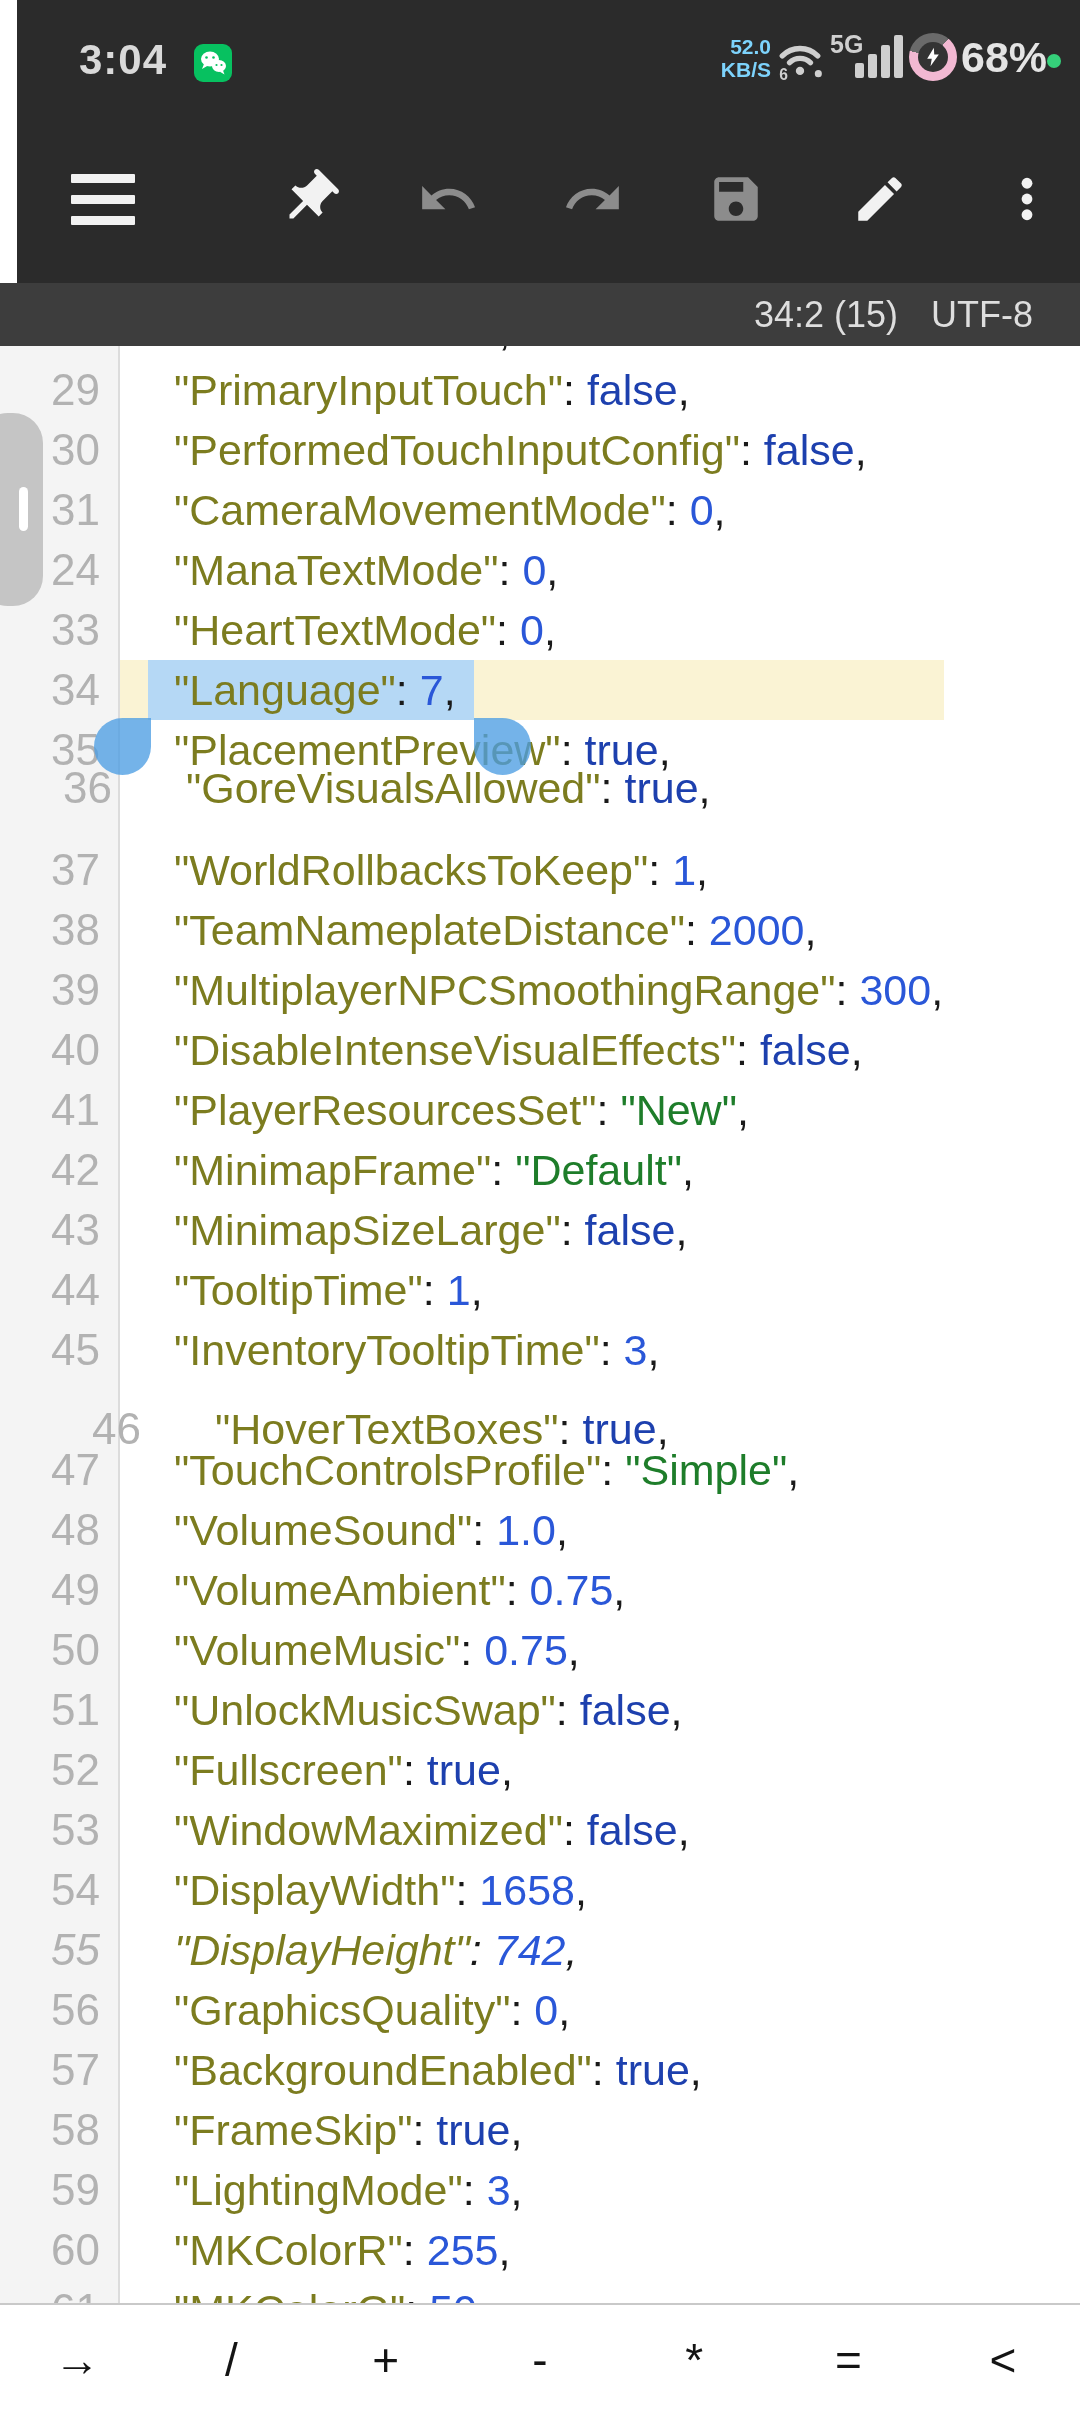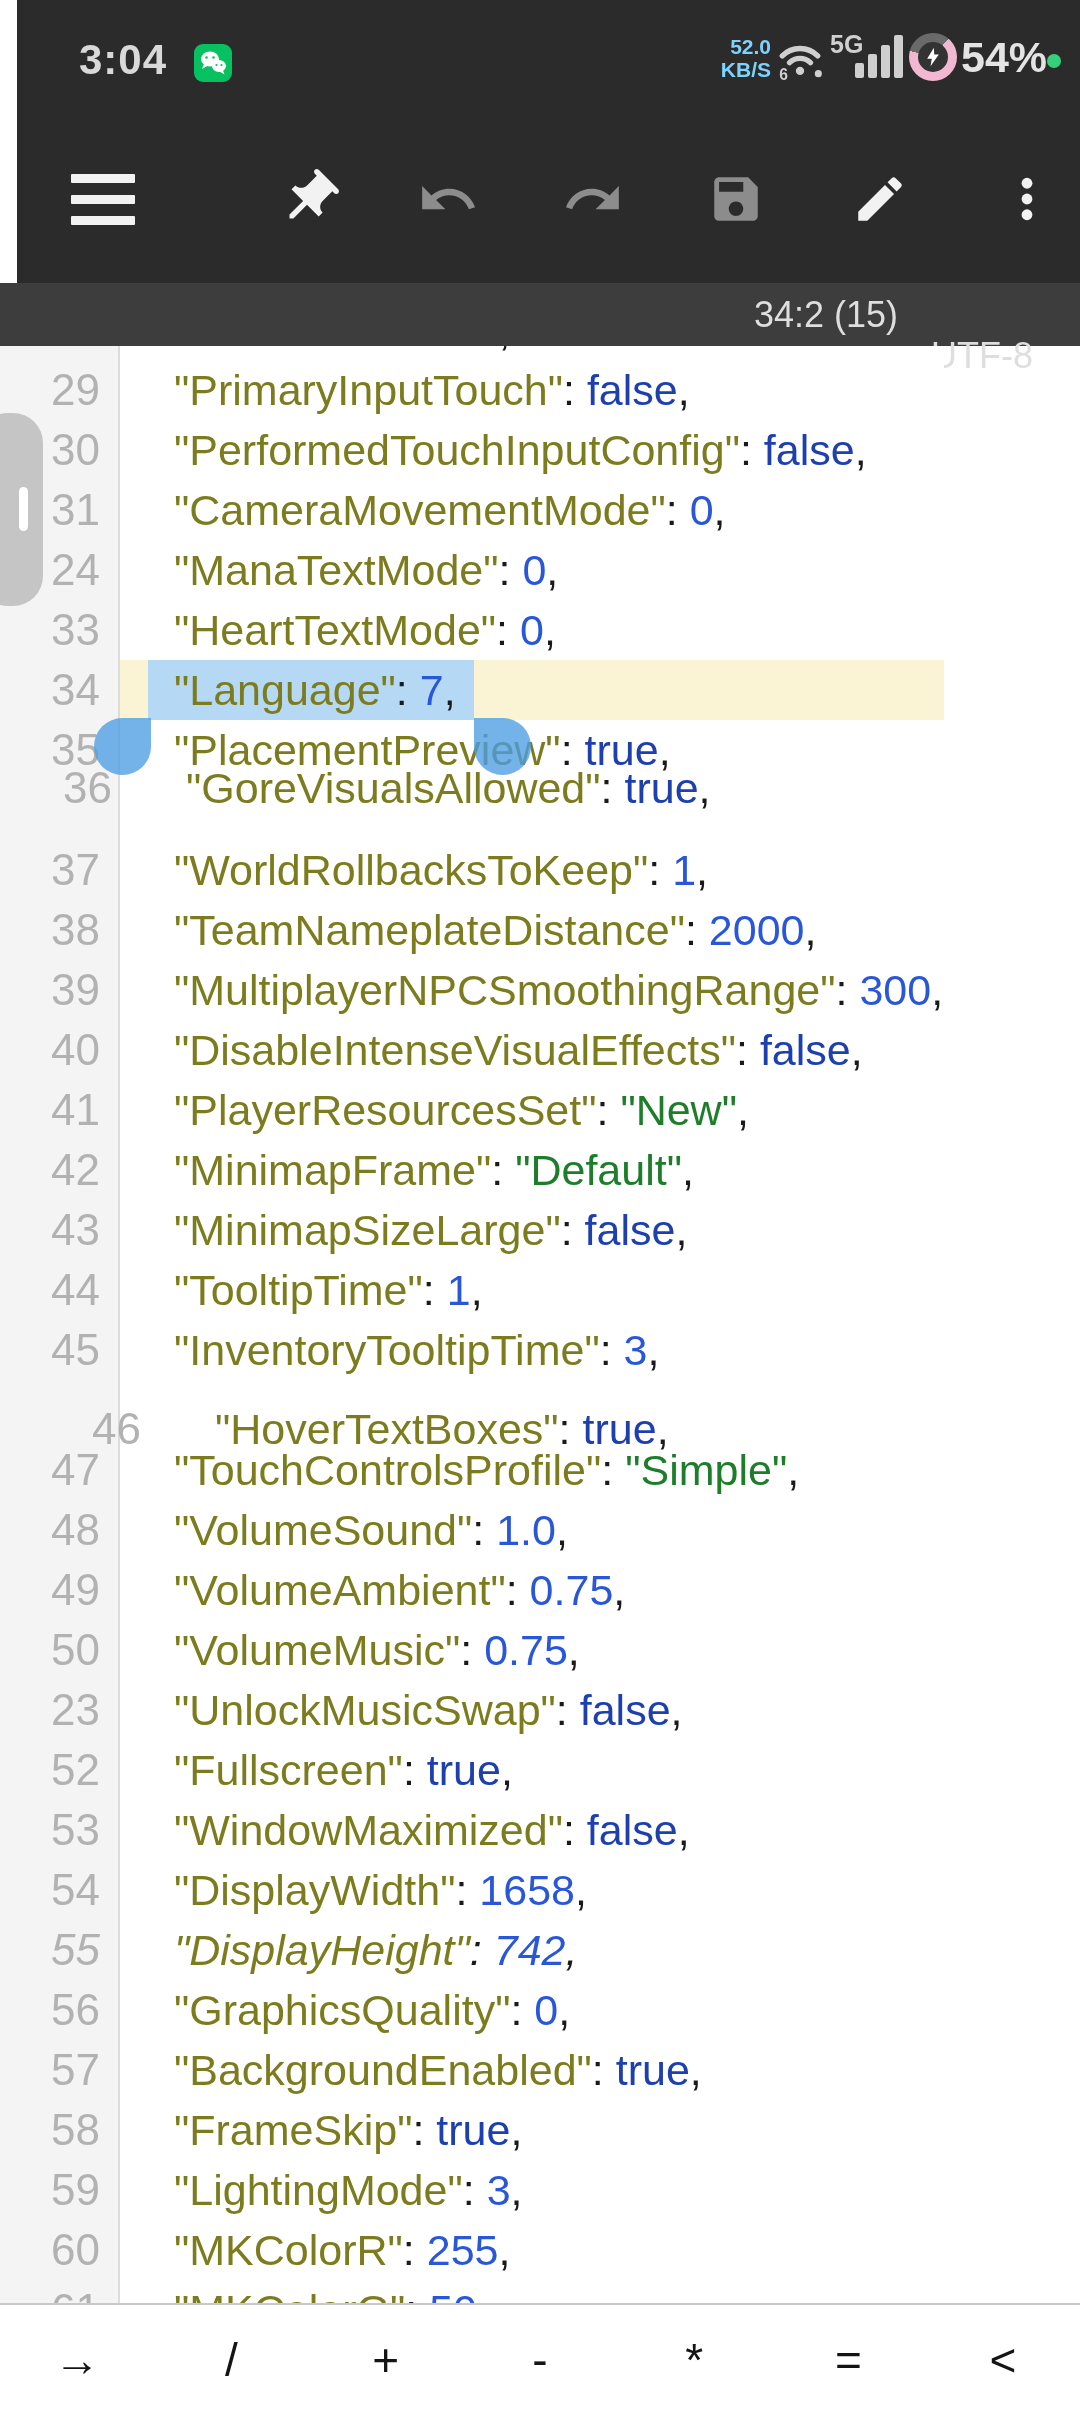--- a/index.html
+++ b/index.html
@@ -20,21 +20,21 @@
   .batt-pct{position:absolute;left:944px;top:33px;color:#e4e4e4;font-size:43px;font-weight:bold;}
   .notif-dot{position:absolute;left:1030px;top:54px;width:14px;height:14px;border-radius:50%;background:var(--notification-dot,#35d07a);}
   
   .tb-btn{position:absolute;top:163px;width:72px;height:72px;display:flex;align-items:center;justify-content:center;background:none;border:none;padding:0;}
   .hamburger{display:flex;flex-direction:column;gap:12px;}
   .hamburger div{width:64px;height:9px;background:#f2f2f2;border-radius:1px;}
   
   .file-bar{position:absolute;left:0;top:283px;width:1080px;height:63px;background:var(--file-bar-bg,#3d3d3d);color:#dedede;}
   .file-bar .fname{position:absolute;left:47px;top:0;line-height:63px;font-size:37px;}
   .file-bar .cursor{position:absolute;right:182px;top:0;line-height:63px;font-size:36px;}
-  .file-bar .enc{position:absolute;right:47px;top:0;line-height:63px;font-size:36px;margin-top:41px;}
+  .file-bar .enc{position:absolute;right:47px;top:0;line-height:63px;font-size:36px;}
   
   .editor{position:absolute;left:0;top:346px;width:944px;height:1957px;background:var(--editor-bg,#fff);overflow:hidden;}
   .gutter-bg{position:absolute;left:0;top:0;bottom:0;width:118px;background:var(--gutter-bg,#f4f4f4);border-right:2px solid #dcdcdc;}
   .code-line{position:absolute;left:0;width:1080px;height:60px;}
   .code-line .line-num{position:absolute;left:0;top:0;width:100px;text-align:right;line-height:60px;
         font-size:44px;color:var(--line-number,#b2b2b2);z-index:3;}
   .code-line .code-text{position:absolute;left:174px;top:0;line-height:60px;font-size:43px;white-space:pre;z-index:2;}
   .code-line.current::before{content:"";position:absolute;left:120px;right:0;top:0;bottom:0;
         background:var(--current-line-bg,#faf3d4);z-index:0;}
   .selection-rect{position:absolute;left:148px;top:0;width:326px;height:60px;background:var(--selection-bg,#b5d8f5);z-index:1;}
@@ -90,21 +90,21 @@
       <div style="height:33px"></div>
       <div style="height:43px"></div>
   </div>
   <div class="battery">
     <div class="inner">
       <svg width="20" height="24" viewBox="0 0 24 24">
         <polygon points="13,1 5,14 10.5,14 9,23 19,9 13.5,9" fill="#fff"></polygon>
       </svg>
     </div>
   </div>
-  <span class="batt-pct">54%</span>
+  <span class="batt-pct">68%</span>
   <div class="notif-dot"></div>
 
   <button class="tb-btn" style="left:50px">
     <div class="hamburger">
         <div></div>
         <div></div>
         <div></div>
       </div>
   </button>
   <button class="tb-btn" style="left:256px">
@@ -236,21 +236,21 @@
       </div>
       <div class="code-line" style="top: 1214px;">
         <span class="line-num">49</span>
         <span class="code-text"><span class="tok-key">"VolumeAmbient"</span><span class="tok-punct">: </span><span class="tok-number">0.75</span><span class="tok-punct">,</span></span>
       </div>
       <div class="code-line" style="top: 1274px;">
         <span class="line-num">50</span>
         <span class="code-text"><span class="tok-key">"VolumeMusic"</span><span class="tok-punct">: </span><span class="tok-number">0.75</span><span class="tok-punct">,</span></span>
       </div>
       <div class="code-line" style="top: 1334px;">
-        <span class="line-num">23</span>
+        <span class="line-num">51</span>
         <span class="code-text"><span class="tok-key">"UnlockMusicSwap"</span><span class="tok-punct">: </span><span class="tok-boolean">false</span><span class="tok-punct">,</span></span>
       </div>
       <div class="code-line" style="top: 1394px;">
         <span class="line-num">52</span>
         <span class="code-text"><span class="tok-key">"Fullscreen"</span><span class="tok-punct">: </span><span class="tok-boolean">true</span><span class="tok-punct">,</span></span>
       </div>
       <div class="code-line" style="top: 1454px;">
         <span class="line-num">53</span>
         <span class="code-text"><span class="tok-key">"WindowMaximized"</span><span class="tok-punct">: </span><span class="tok-boolean">false</span><span class="tok-punct">,</span></span>
       </div>

